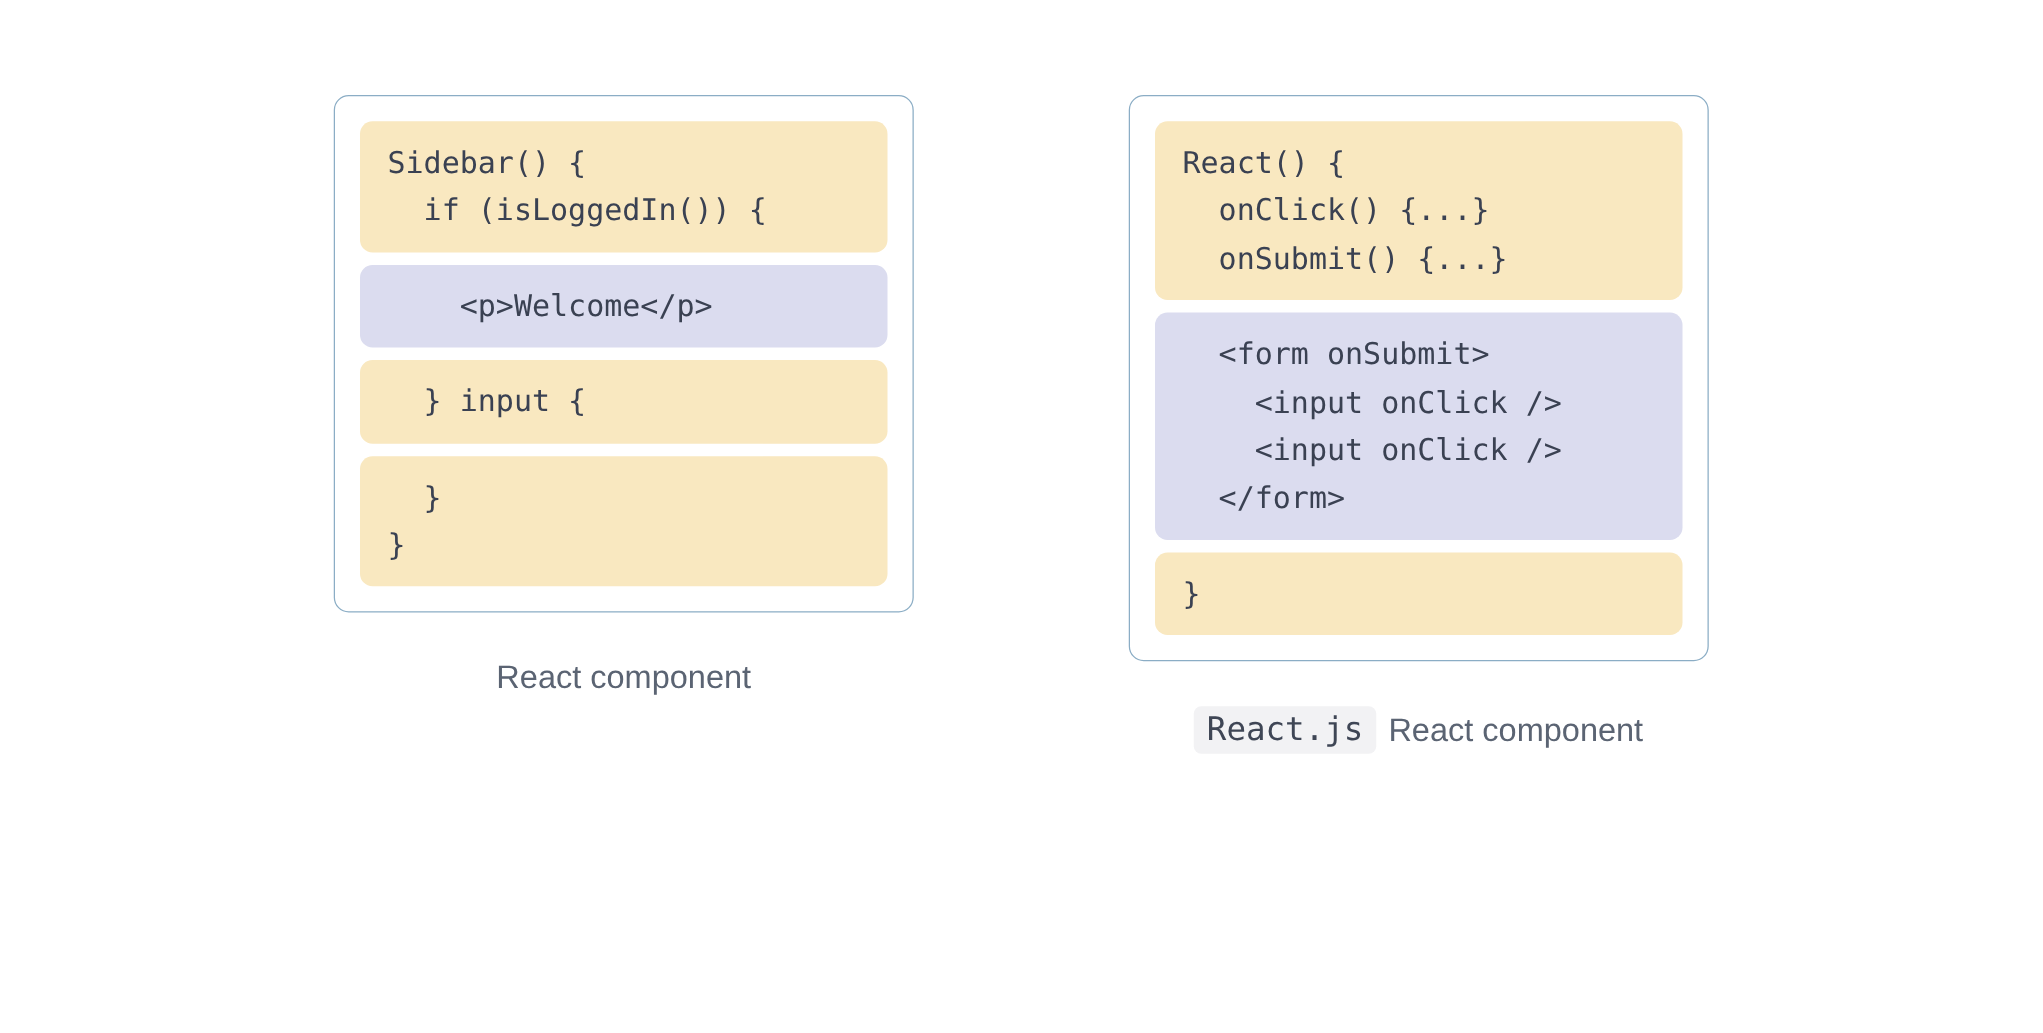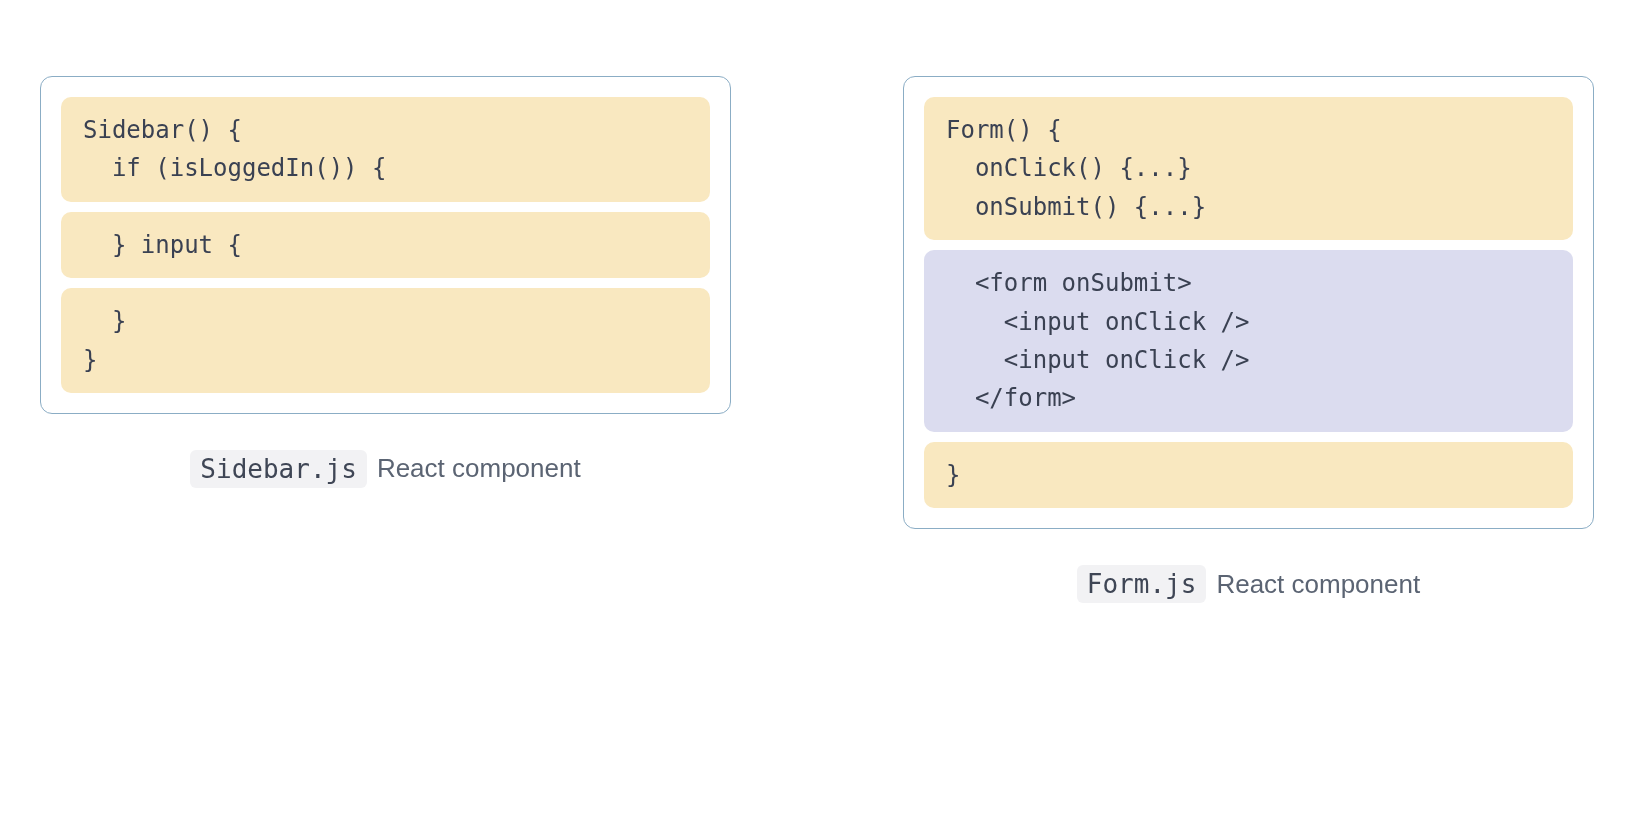--- a/index.html
+++ b/index.html
@@ -21,21 +21,21 @@
     .panel-wrapper {
       display: flex;
       flex-direction: column;
       align-items: center;
       gap: 36px;
     }
     .panel {
       border: 1.5px solid #8badc5;
       border-radius: 12px;
       padding: 20px;
-      width: 691px;
+      width: 464px;
       display: flex;
       flex-direction: column;
       gap: 10px;
     }
     .block {
       border-radius: 10px;
       padding: 14px 22px;
       font-size: 24px;
       color: #3a4152;
       white-space: pre;
@@ -63,38 +63,38 @@
       color: #3f4655;
     }
   </style>
 </head>
 <body>
 
 <div class="panel-wrapper">
   <div class="panel">
     <div class="block yellow">Sidebar() {
   if (isLoggedIn()) {</div>
+    <div class="block purple">    &lt;p&gt;Welcome&lt;/p&gt;</div>
     <div class="block yellow">  } input {</div>
     <div class="block yellow">  }
 }</div>
   </div>
   <div class="caption">
-    <span class="filename">Sidebar.js</span>
     <span>React component</span>
   </div>
 </div>
 
 <div class="panel-wrapper">
   <div class="panel">
-    <div class="block yellow">Form() {
+    <div class="block yellow">React() {
   onClick() {...}
   onSubmit() {...}</div>
     <div class="block purple">  &lt;form onSubmit&gt;
     &lt;input onClick /&gt;
     &lt;input onClick /&gt;
   &lt;/form&gt;</div>
     <div class="block yellow">}</div>
   </div>
   <div class="caption">
-    <span class="filename">Form.js</span>
+    <span class="filename">React.js</span>
     <span>React component</span>
   </div>
 </div>
 
 </body></html>

